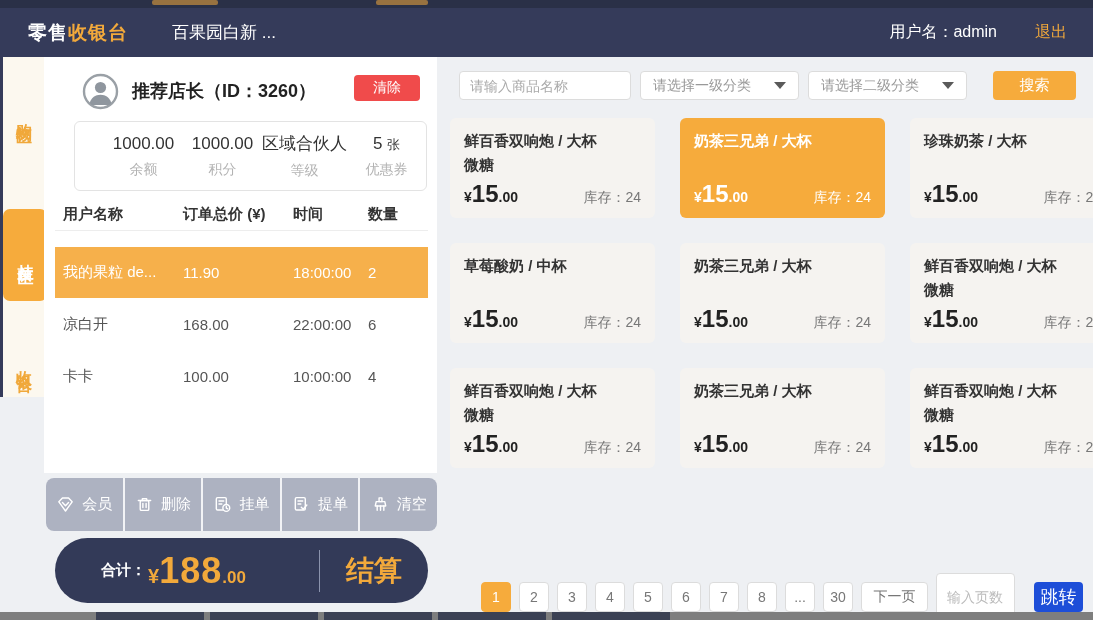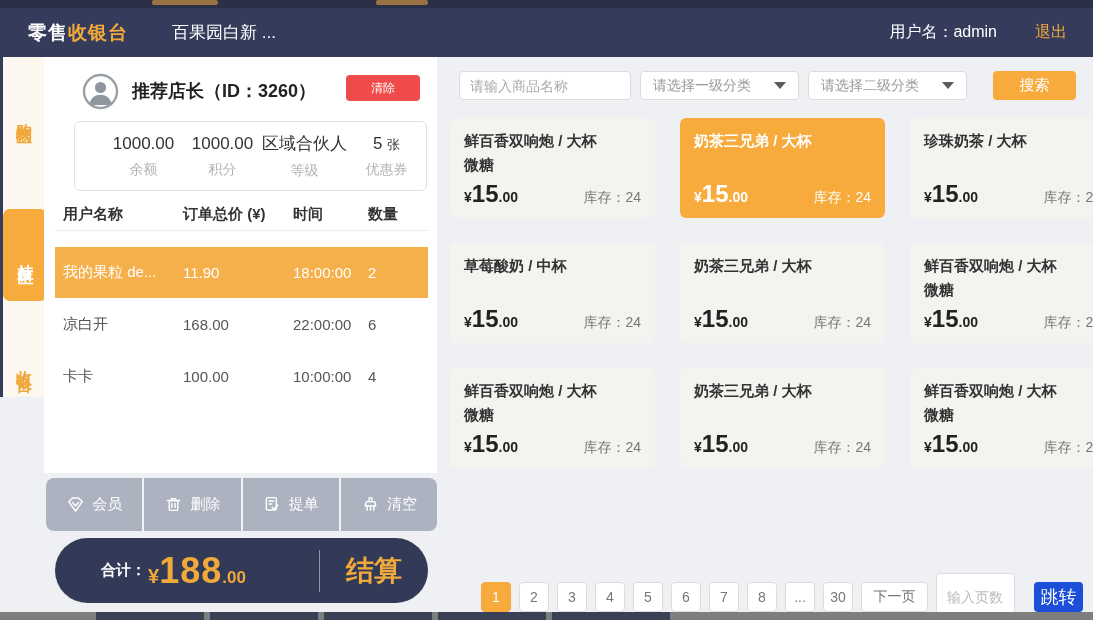--- a/index.html
+++ b/index.html
@@ -26,22 +26,22 @@
           color:#f0a83a; font-size:16px; font-weight:bold; cursor:pointer; }
   .vtab.t0 { top:18px;  height:78px; }
   .vtab.active { top:152px; height:92px; width:44px; background:#f6ab3c; color:#fff; border-radius:7px; }
   .vtab.t2 { top:266px; height:78px; }
 
   
   .left-panel { position:absolute; left:44px; top:57px; width:393px; height:416px; background:#fff; }
   .member-row { display:flex; align-items:center; margin:14px 16px 0 38px; height:40px; position:relative; }
   .avatar { width:37px; height:37px; flex:0 0 37px; }
   .member-title { margin-left:13px; font-size:18px; font-weight:bold; color:#222; white-space:nowrap; }
-  .clear-btn { position:absolute; right:1px; top:4px; width:74px; height:26px; background:#f04b4b; color:#fff;
-               font-size:12px; border:none; border-radius:4px; cursor:pointer; }
+  .clear-btn { position:absolute; right:1px; top:4px; width:66px; height:26px; background:#f04b4b; color:#fff;
+               font-size:14px; border:none; border-radius:4px; cursor:pointer; }
   .stats-box { margin:10px 10px 0 30px; height:70px; border:1px solid #e3e3e3; border-radius:6px;
                display:flex; align-items:center;padding-left:29px; }
   .stat { flex:1; text-align:center; }
   .stat .val { font-size:17px; color:#333; white-space:nowrap; }
   .stat .unit { font-size:13px; color:#333; }
   .stat .lab { font-size:14px; color:#b3b3b3; margin-top:7px; }
 
   .ogrid { display:grid; grid-template-columns:120px 110px 75px 1fr; align-items:center; padding-left:8px; }
   .table-head { margin:12px 9px 0 11px; font-size:15px; font-weight:bold; color:#333; height:22px; }
   .table-div { margin:5px 9px 0 11px; border-top:1px solid #ededed; }
@@ -212,20 +212,29 @@
           <path d="M7.8 5.8 V3.8 H12.2 V5.8"></path>
           <rect x="5.5" y="5.8" width="9" height="10.4" rx="1.2"></rect>
           <path d="M8.3 8.8 v4.4 M11.7 8.8 v4.4"></path>
       </svg>
       <span>删除</span>
     </button>
     <button class="abtn">
       <svg viewBox="0 0 20 20" fill="none" stroke="#fff" stroke-width="1.5" stroke-linejoin="round" stroke-linecap="round">
         <rect x="3.5" y="2.8" width="10.5" height="13" rx="1.4"></rect>
           <path d="M6.3 6.4 h5 M6.3 9.4 h3"></path>
+        <circle cx="14" cy="13.6" r="3.6" fill="#adb2c1"></circle>
+          <path d="M14 11.8 v1.9 l1.5 .9"></path>
+      </svg>
+      <span>挂单</span>
+    </button>
+    <button class="abtn">
+      <svg viewBox="0 0 20 20" fill="none" stroke="#fff" stroke-width="1.5" stroke-linejoin="round" stroke-linecap="round">
+        <rect x="3.5" y="2.8" width="10.5" height="13" rx="1.4"></rect>
+          <path d="M6.3 6.4 h5 M6.3 9.4 h3"></path>
           <path d="M9.8 13 l2 2 3.8-4.4"></path>
       </svg>
       <span>提单</span>
     </button>
     <button class="abtn">
       <svg viewBox="0 0 20 20" fill="none" stroke="#fff" stroke-width="1.5" stroke-linejoin="round" stroke-linecap="round">
         <path d="M8.5 3 h3 v4 h-3 z"></path>
           <path d="M5.5 7 h9 l1 4.5 H4.5 Z"></path>
           <path d="M6.5 11.5 v4.5 M10 11.5 v4.5 M13.5 11.5 v4.5"></path>
       </svg>

